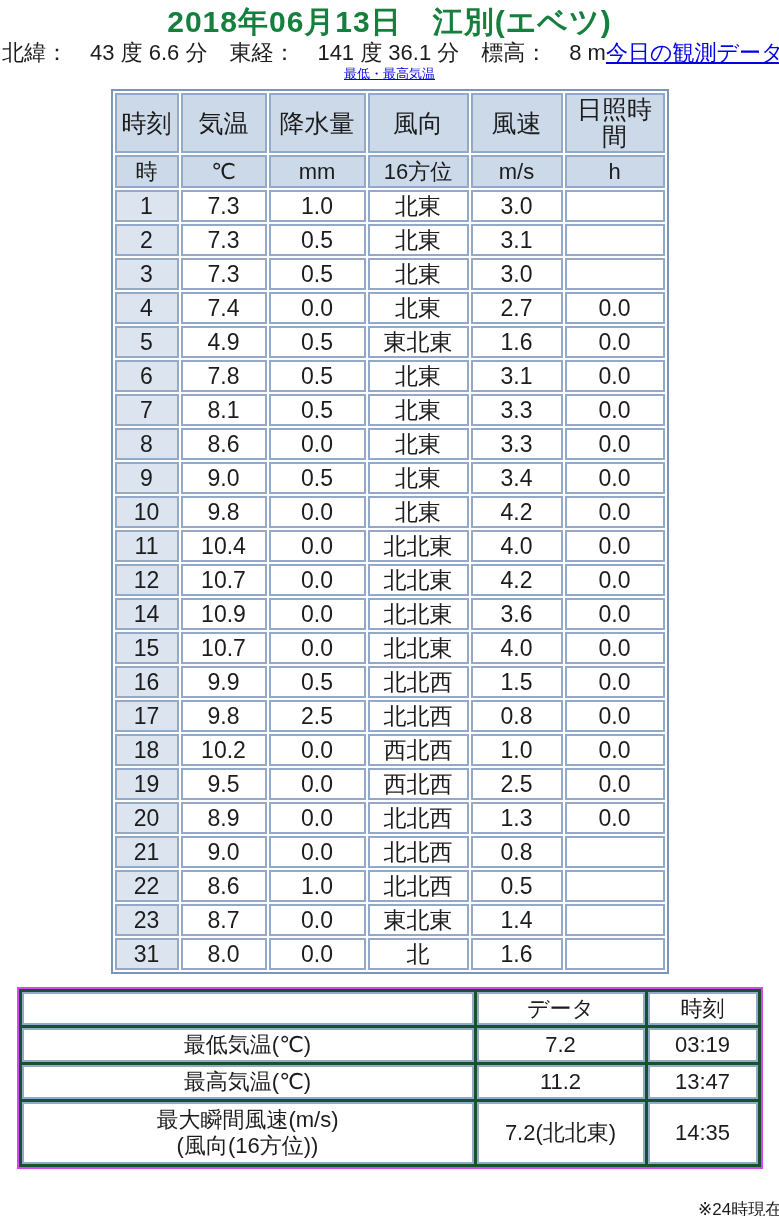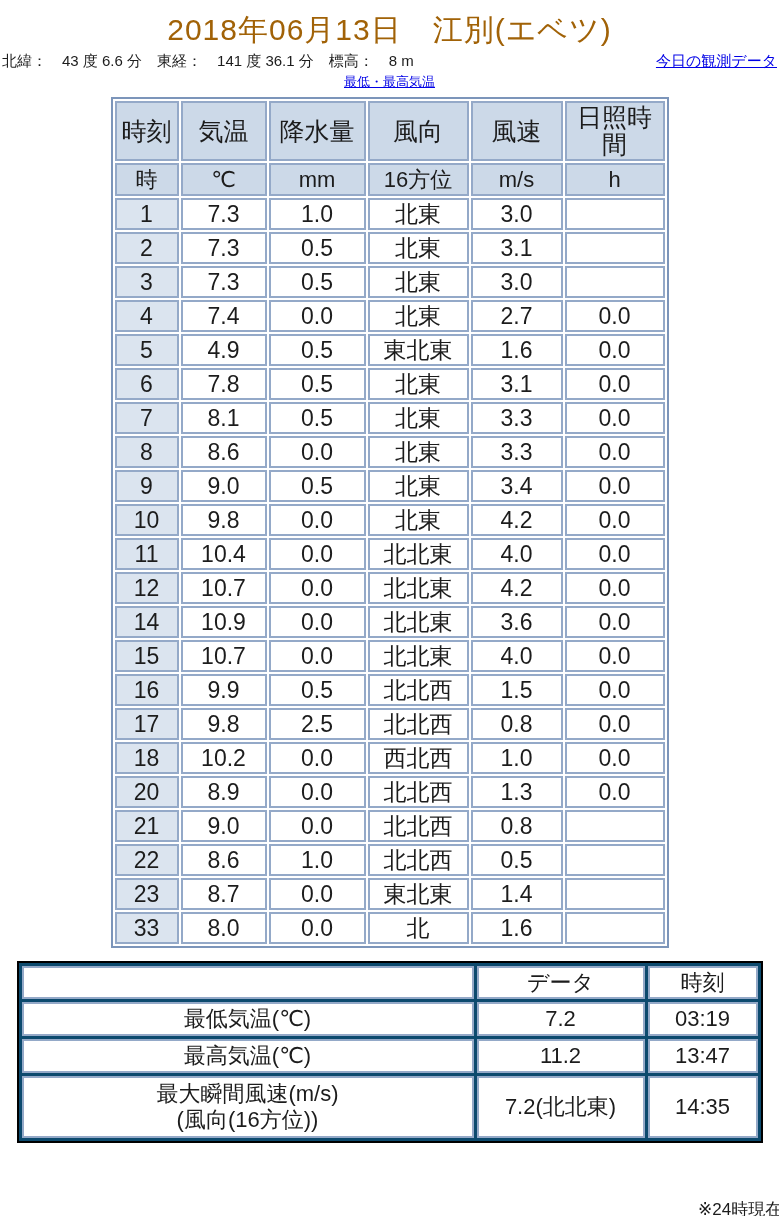--- a/index.html
+++ b/index.html
@@ -4,27 +4,27 @@
 <style>
   html,body{margin:0;padding:0;background:#fff;}
   body{
     width:779px;height:1216px;overflow:hidden;position:relative;
     font-family:"Liberation Sans","DejaVu Sans",sans-serif;
     color:#1c1c1c;
   }
   .page{width:779px;height:1216px;position:relative;}
 
   .page-title{
-    margin:0;padding-top:12px;
-    text-align:center;font-size:30px;line-height:36px;font-weight:400;
-    letter-spacing:1px;color:#a16207;
+    margin:0;padding-top:4px;
+    text-align:center;font-size:30px;line-height:36px;font-weight:700;
+    letter-spacing:1px;color:#15803d;
   }
   .subtitle-row{
     display:flex;justify-content:space-between;align-items:baseline;
-    padding:2px 2px 0 2px;font-size:15px;line-height:21px;white-space:nowrap;
+    padding:2px 2px 0 2px;font-size:22px;line-height:21px;white-space:nowrap;
   }
   .coords{color:#1c1c1c;}
   a.link{color:#0000e6;text-decoration:underline;cursor:pointer;}
   .center-link-row{text-align:center;font-size:13px;line-height:20px;margin-top:1px;}
 
   
   table.obs{
     table-layout:fixed;width:552px;margin:5px auto 0 auto;
     border-collapse:separate;border-spacing:2px;
     border:2px solid #7c95ba;background:#fff;
@@ -44,21 +44,21 @@
     background:#dbe4ef;font-size:23px;height:28px;line-height:28px;
   }
   table.obs tbody td{
     background:#fff;font-size:23px;height:28px;line-height:28px;
   }
 
   
   table.summary{
     table-layout:fixed;width:740px;margin:13px auto 0 auto;
     border-collapse:separate;border-spacing:3px;
-    border:2px solid #000000;background:#0c4a6e;
+    border:2px solid #d946ef;background:#14532d;
   }
   table.summary th,table.summary td{
     border:2px solid #94a9c8;background:#fff;
     text-align:center;vertical-align:middle;
     font-weight:normal;font-size:22px;line-height:26px;padding:1px 0;
   }
   table.summary thead th{height:27px;}
   table.summary tbody th{white-space:pre-line;margin-top:32px;}
   table.summary tbody tr td,table.summary tbody tr th{height:28px;}
   table.summary tbody tr.tall td,table.summary tbody tr.tall th{height:56px;}
@@ -242,20 +242,28 @@
         </tr>
         <tr>
           <th>18</th>
           <td>10.2</td>
           <td>0.0</td>
           <td>西北西</td>
           <td>1.0</td>
           <td>0.0</td>
         </tr>
         <tr>
+          <th>19</th>
+          <td>9.5</td>
+          <td>0.0</td>
+          <td>西北西</td>
+          <td>2.5</td>
+          <td>0.0</td>
+        </tr>
+        <tr>
           <th>20</th>
           <td>8.9</td>
           <td>0.0</td>
           <td>北北西</td>
           <td>1.3</td>
           <td>0.0</td>
         </tr>
         <tr>
           <th>21</th>
           <td>9.0</td>
@@ -274,21 +282,21 @@
         </tr>
         <tr>
           <th>23</th>
           <td>8.7</td>
           <td>0.0</td>
           <td>東北東</td>
           <td>1.4</td>
           <td></td>
         </tr>
         <tr>
-          <th>33</th>
+          <th>31</th>
           <td>8.0</td>
           <td>0.0</td>
           <td>北</td>
           <td>1.6</td>
           <td></td>
         </tr>
       </tbody>
   </table>
 
   <table class="summary">

